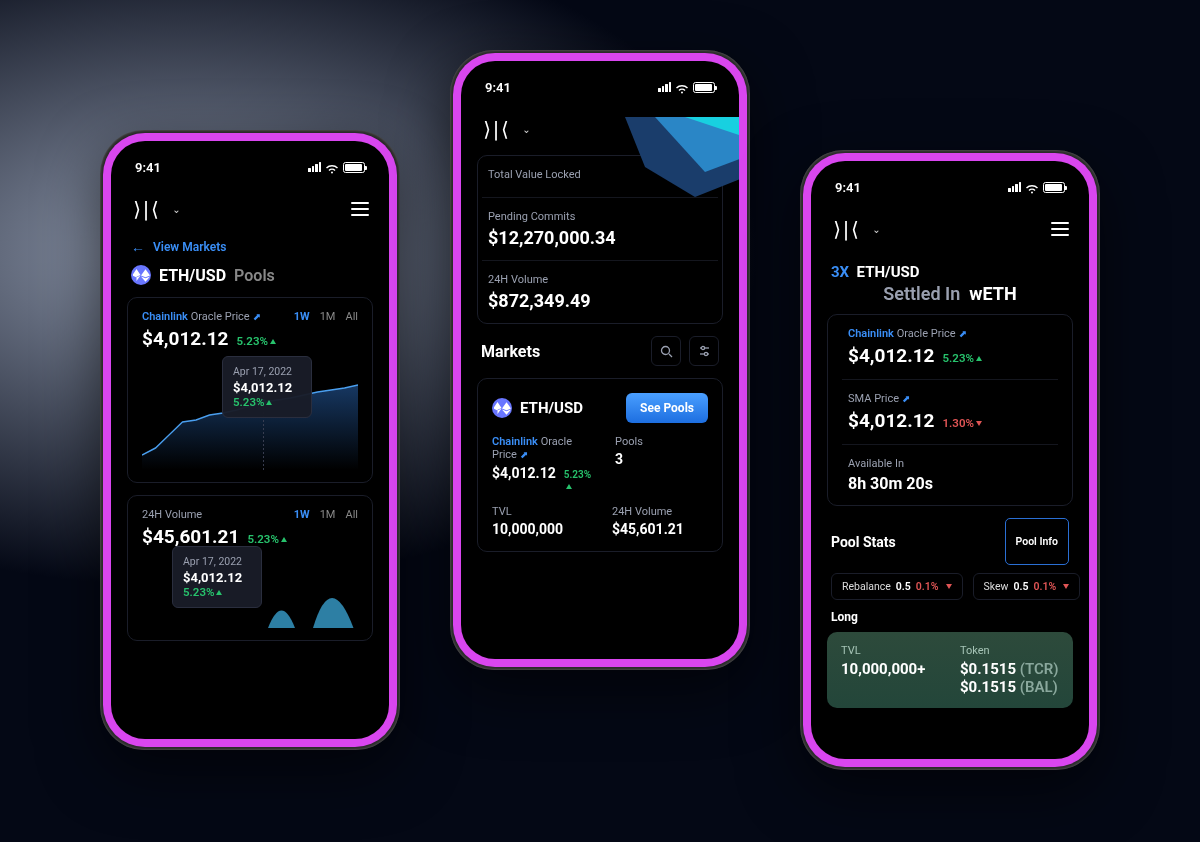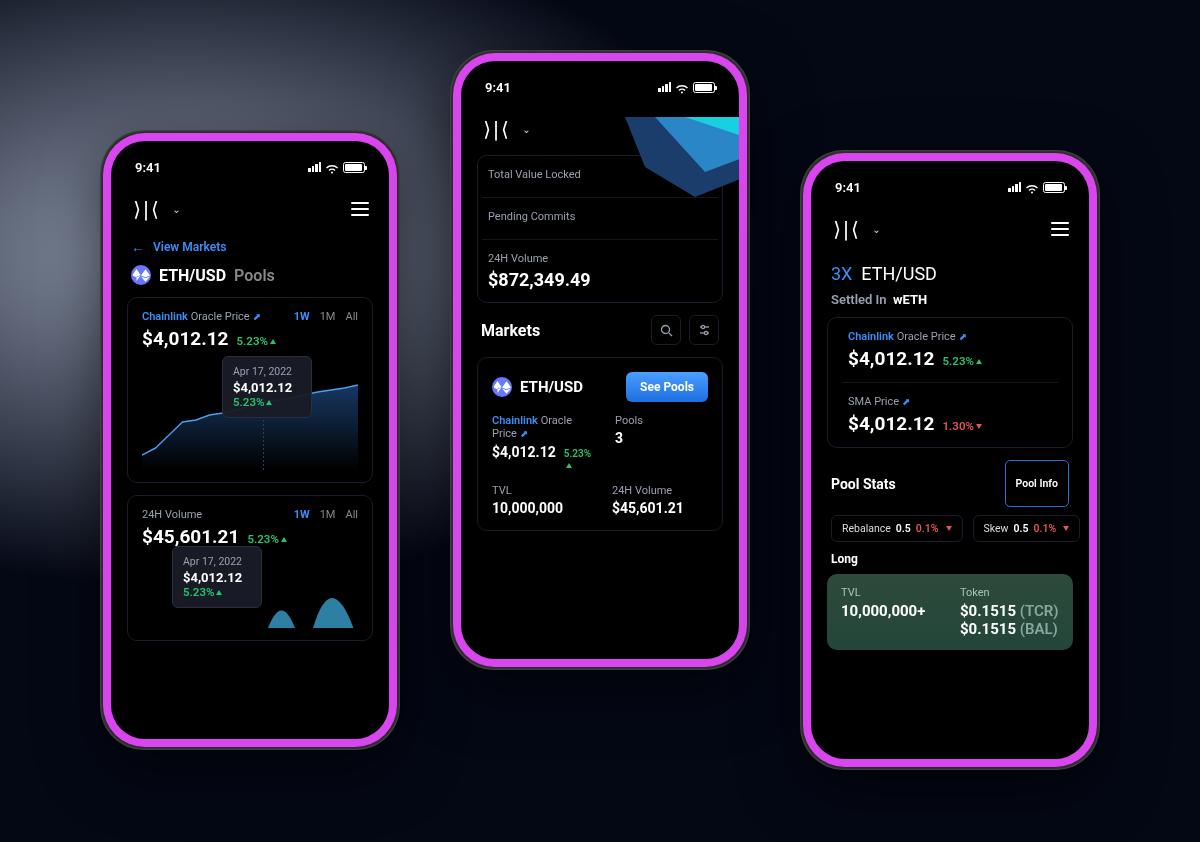--- a/index.html
+++ b/index.html
@@ -92,23 +92,23 @@
 .two-col{ display:flex; gap:24px; margin-top:10px;}
 .col{ flex:1;}
 .col .label-sm{ margin-bottom:3px; display:block;}
 .col-val{ font-size:14px; font-weight:700;}
 
 .hero-geo{ position:absolute; top:56px; right:-6px; width:120px; height:80px; overflow:hidden;}
 .hero-geo svg{ width:100%; height:100%;}
 
 
 .pair-lead{ margin: 8px 4px 10px;}
-.lead-top{ font-size:18px; font-weight:400;}
+.lead-top{ font-size:15px; font-weight:700;}
 .lead-top .lev{ color:#3a8ef6;}
-.lead-sub{ font-size:13px; color:#9aa0b0; font-weight:600; margin-top:8px;}
+.lead-sub{ font-size:18px; color:#9aa0b0; font-weight:600; margin-top:2px;text-align:center;}
 .lead-sub strong{ color:#fff; font-weight:700;}
 
 .poolstats-head{ display:flex; justify-content:space-between; align-items:center; margin: 8px 4px 8px;}
 .poolstats-title{ font-size:14px; font-weight:700;}
 .poolinfo-btn{ border:1px solid #2a6fd4; color:#fff; background:transparent; font-size:10.5px; padding:16px 10px; border-radius:5px; font-weight:600;}
 .chips{ display:flex; gap:10px; margin: 0 4px 10px; text-align: right;}
 .chip{ border:1px solid #1a1d29; border-radius:6px; padding:6px 10px; font-size:10.5px; color:#ddd; display:flex; align-items:center; gap:5px;}
 .chip .v1{ color:#fff; font-weight:600;}
 .chip .v2{ color:#e05555; font-weight:600;}
 .long-lbl{ font-size:12px; font-weight:700; margin: 6px 4px 8px;}
@@ -277,20 +277,21 @@
             <span></span>
           </div>
    </div>
 
    <div class="card" style="padding:0 4px;">
      <div class="stat-block">
        <div class="stat-label">Total Value Locked</div>
      </div>
      <div class="stat-block">
        <div class="stat-label">Pending Commits</div>
+       <div class="stat-val">$12,270,000.34</div>
      </div>
      <div class="stat-block">
        <div class="stat-label">24H Volume</div>
        <div class="stat-val">$872,349.49</div>
      </div>
    </div>
 
    <div class="markets-row">
      <div class="markets-title">Markets</div>
      <div class="icon-btn-group">
@@ -398,20 +399,24 @@
               <span class="pct green"><span>5.23%</span><span class="tri-up"></span></span>
             </div>
      </div>
      <div class="stat-block">
        <div class="label-sm"><span>SMA Price</span><span class="ext-ic">⬈</span></div>
        <div class="price-row">
               <span class="big-price">$4,012.12</span>
               <span class="pct red"><span>1.30%</span><span class="tri-down"></span></span>
             </div>
      </div>
+     <div class="stat-block">
+       <div class="stat-label">Available In</div>
+       <div class="stat-val" style="font-size:16px;">8h 30m 20s</div>
+     </div>
    </div>
 
    <div class="poolstats-head">
      <span class="poolstats-title">Pool Stats</span>
      <button class="poolinfo-btn">Pool Info</button>
    </div>
    <div class="chips">
      <div class="chip">
             <span>Rebalance</span>
             <span class="v1">0.5</span>

